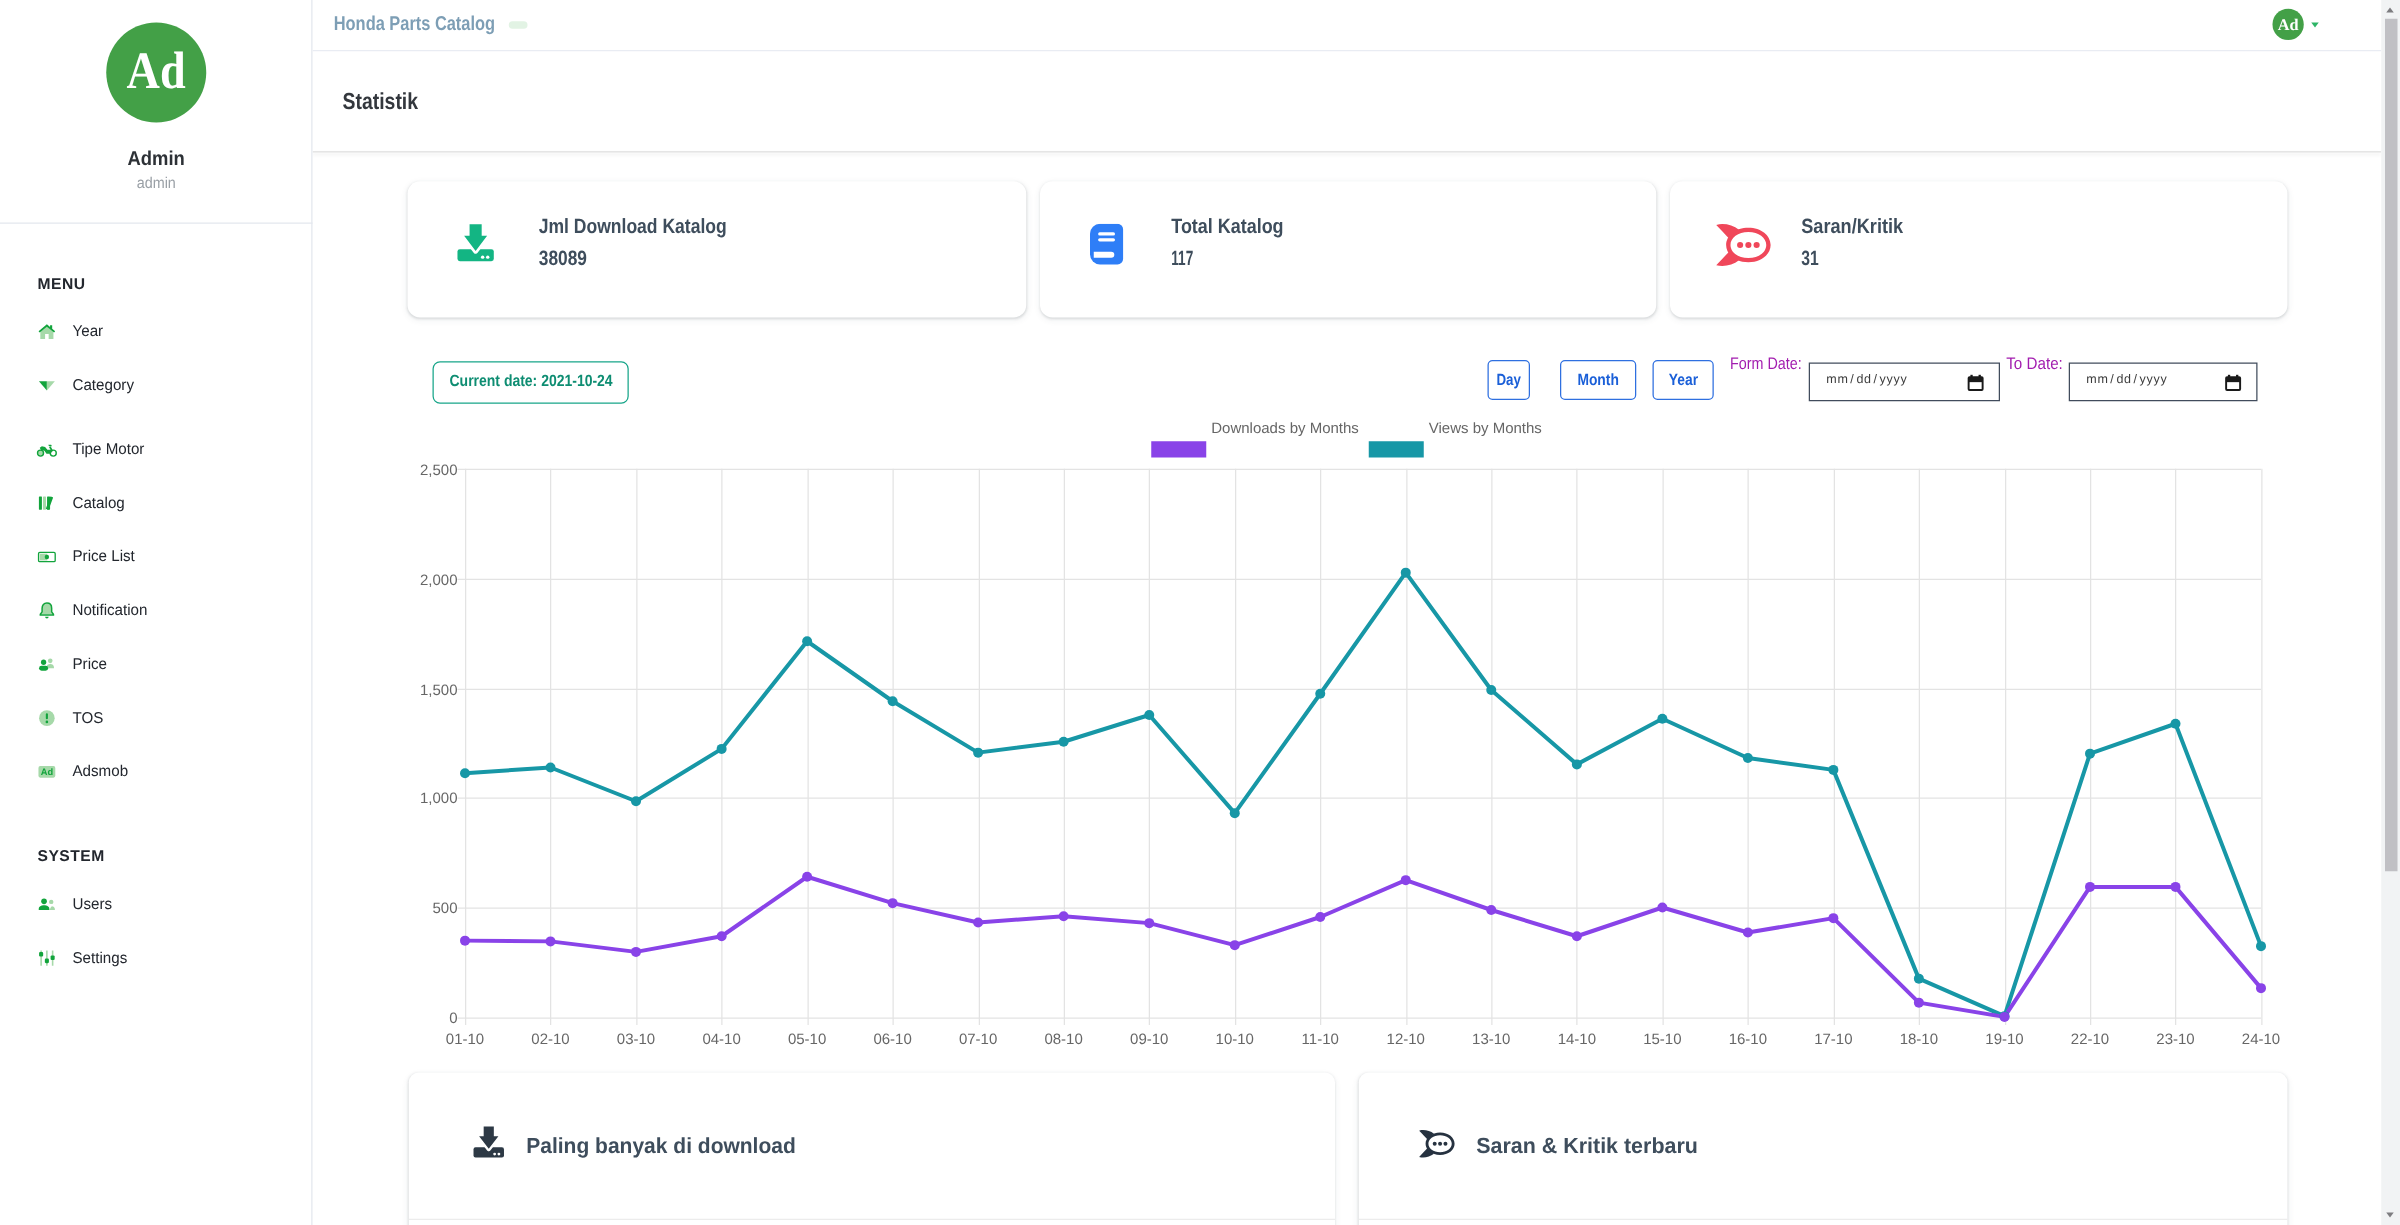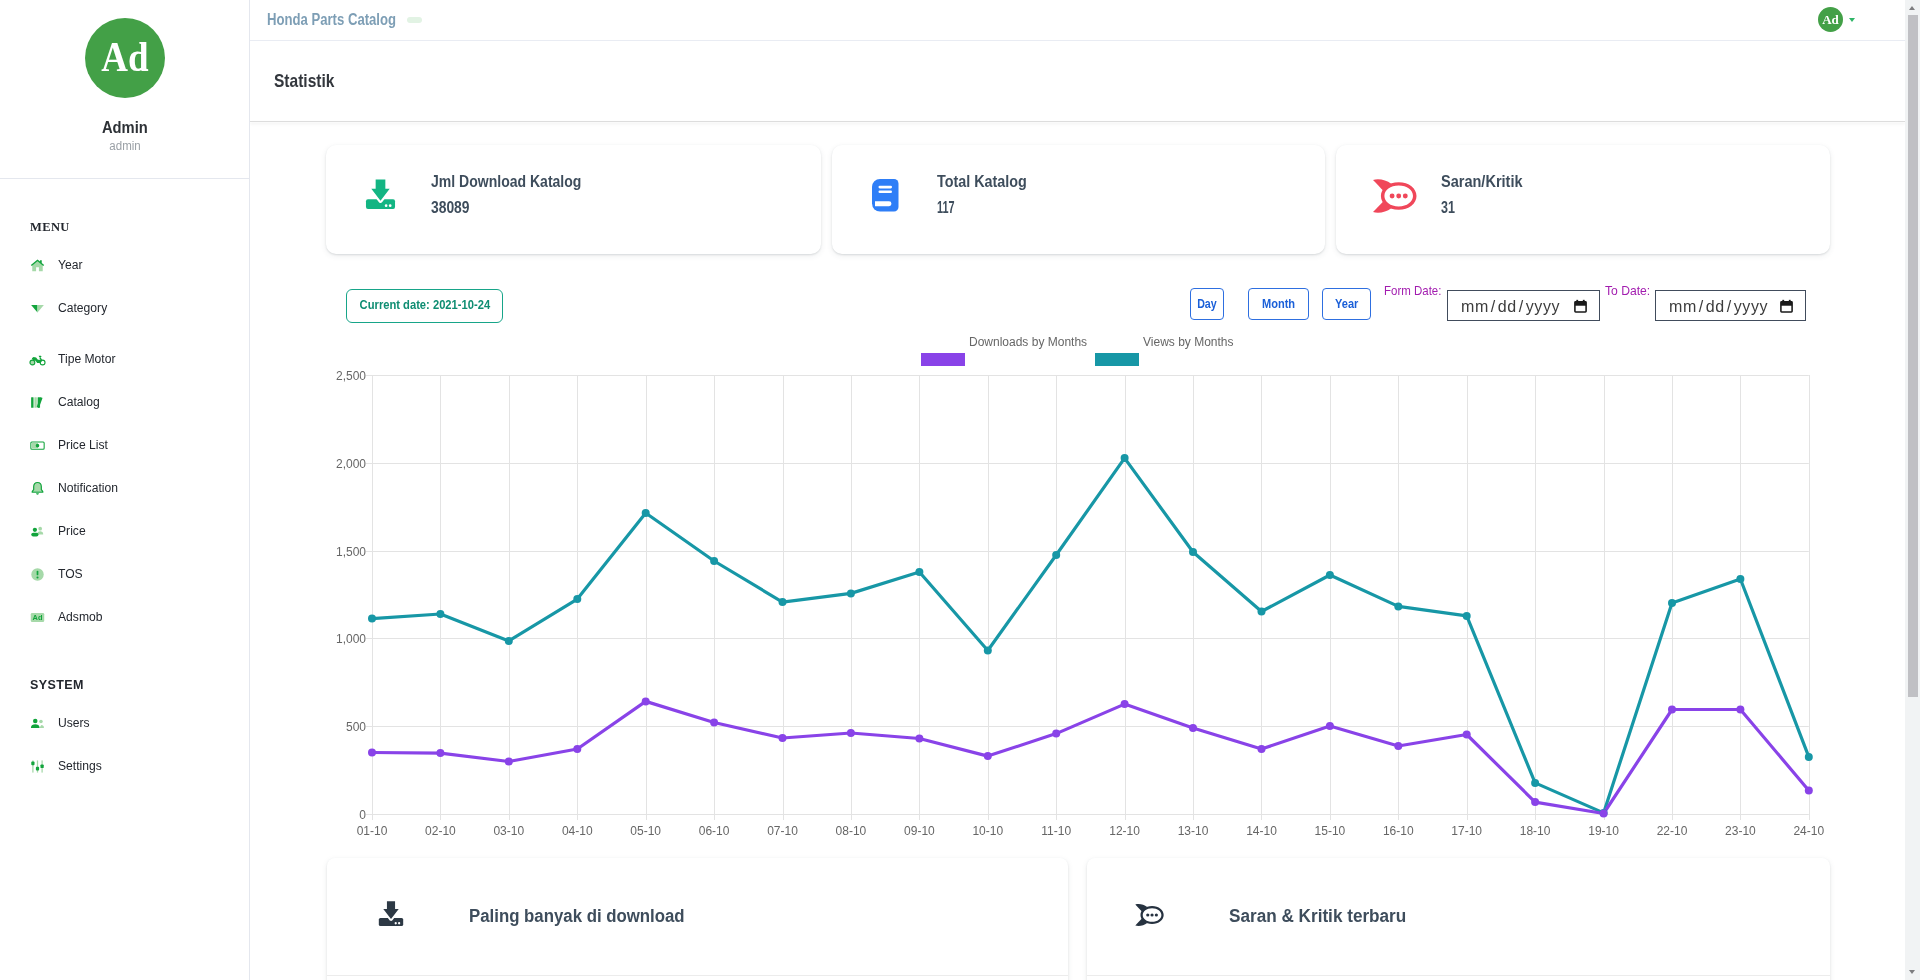--- a/index.html
+++ b/index.html
@@ -44,31 +44,31 @@
 
 #curdate { position:absolute; left:346px; top:289px; width:157px; height:34px; background:#fff;
   border:1.5px solid #17a589; border-radius:6px; color:#0e8d72; font-size:13px; font-weight:bold;
   text-align:center; line-height:30px; }
 .bbtn { position:absolute; top:288px; height:32px; background:#fff; border:1.3px solid #2e6fe0;
   border-radius:4px; color:#1a5fd8; font-size:13px; font-weight:bold; text-align:center;
   line-height:29px; }
 .flabel { position:absolute; top:283px; font-size:13.5px; color:#a21caf; }
 .dinput { position:absolute; top:290px; height:31px; background:#fff; border:1.3px solid #414c5c;
   border-radius:0; }
-.dtext { position:absolute; left:13px; top:7px; font-size:16px; color:#3c3c3c; letter-spacing:0.6px;text-align:center; }
+.dtext { position:absolute; left:13px; top:7px; font-size:10px; color:#3c3c3c; letter-spacing:0.6px;text-align:center; }
 .dcal { position:absolute; right:10px; top:6.5px; }
 
 .lgbox { position:absolute; top:352.5px; width:44px; height:13.5px; }
 .lgtext { position:absolute; top:335px; font-size:12px; color:#666; }
 
 .bcard { position:absolute; top:858px; height:152px; background:#fff; border-radius:8px;
   box-shadow:0 1px 2px rgba(56,65,74,0.15), 0 2px 6px rgba(56,65,74,0.08); }
 .bline { position:absolute; top:117px; left:0; width:100%; border-top:1px solid #ececec; }
 .bictn { position:absolute; }
-.btitle { position:absolute; font-size:17.5px; font-weight:bold; color:#3e4d5c; top:47.5px; left:94px;margin-left:48px; }
+.btitle { position:absolute; font-size:17.5px; font-weight:bold; color:#3e4d5c; top:47.5px; left:94px; }
 
 #sbtrack { position:absolute; left:1905px; top:0; width:15px; height:980px; background:#f1f3f4; }
 #sbthumb { position:absolute; left:1907.5px; top:15px; width:10.5px; height:682px; background:#c0c0c4; }
 .sbarrow { position:absolute; left:1908.6px; width:0; height:0;
   border-left:3.8px solid transparent; border-right:3.8px solid transparent; }
 </style>
 </head>
 <body>
 
 <svg style="position:absolute;left:0;top:0;" width="1920" height="980" viewBox="0 0 1920 980">
@@ -271,21 +271,21 @@
       </svg></div>
   <div class="btitle"><span class="sxl" style="transform:scaleX(0.98)">Saran &amp; Kritik terbaru</span></div>
   <div class="bline"></div>
 </div>
 
 <div id="sidebar">
   <div id="avatar"><span class="sxc" style="transform:scaleX(0.88)">Ad</span></div>
   <div id="uname"><span class="sxc" style="transform:scaleX(0.92)">Admin</span></div>
   <div id="urole"><span class="sxc" style="transform:scaleX(0.92)">admin</span></div>
   <div id="sdiv"></div>
-  <div class="shead" style="top:220px;font-family:Liberation Serif, serif;">MENU</div>
+  <div class="shead" style="top:220px;">MENU</div>
   <div class="mi" style="top:255.5px">
       <span class="mic"><svg width="17" height="17" viewBox="0 0 24 24">
           <path d="M12 5.6 L4.6 11.8 V20 H10 V14.4 H14 V20 H19.4 V11.8 Z" fill="#a6d9a9"></path>
           <path d="M2.6 11.2 L12 3.4 L15.6 6.4 V4.6 H18 V8.4 L21.4 11.2 L20.1 12.8 L12 6.1 L3.9 12.8 Z" fill="#12a43c"></path>
         </svg></span>
       <span class="mit"><span class="sxl" style="transform:scaleX(0.97)">Year</span></span>
     </div>
 <div class="mi" style="top:298.5px">
       <span class="mic"><svg width="17" height="17" viewBox="0 0 24 24">
           <path d="M3 7 H12 V17.5 Z" fill="#12a43c"></path>

